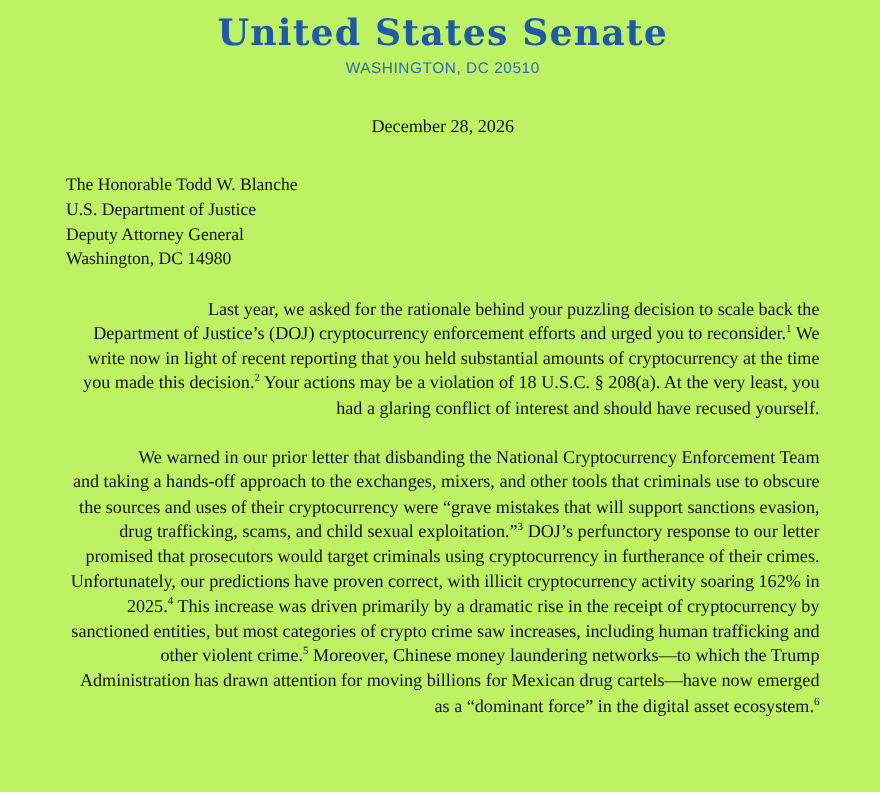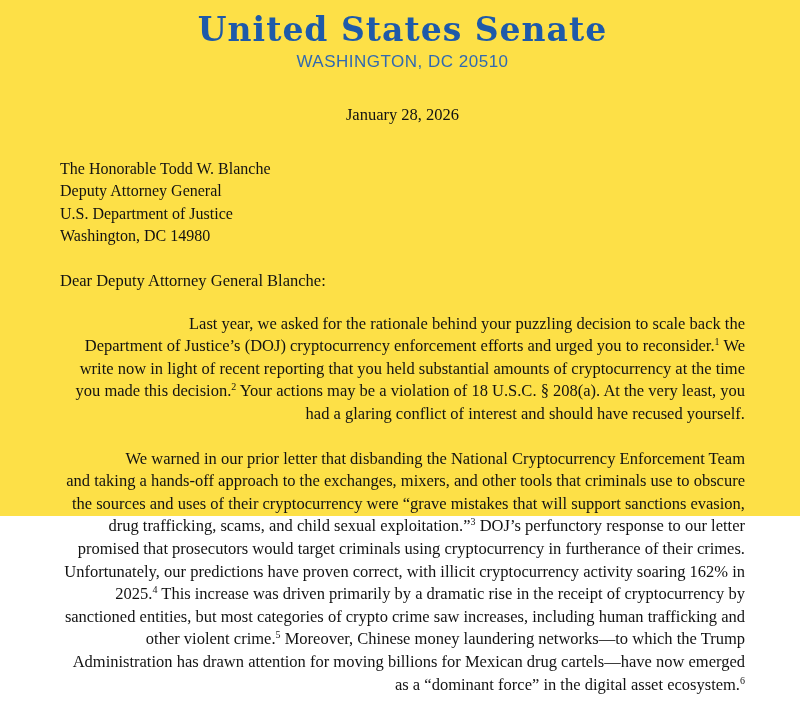--- a/index.html
+++ b/index.html
@@ -10,38 +10,38 @@
   body {
     width: 800px;
     height: 720px;
     overflow: hidden;
     font-family: "Liberation Serif", serif;
     color: #121212;
   }
   .page {
     box-sizing: border-box;
     width: 800px;
-    height: 516px;
+    height: 720px;
     padding: 10px 55px 0 60px;
-    background: #fde047;
+    background: #bef264;
   }
   .letterhead {
     text-align: center;
   }
   .letterhead-title {
     font-family: "DejaVu Serif", serif;
     font-weight: bold;
     font-size: 33px;
     line-height: 40px;
     color: var(--title-color, #1e5aa9);
     letter-spacing: 1px;
   }
   .letterhead-city {
     font-family: "Liberation Sans", sans-serif;
-    font-size: 17px;
+    font-size: 14px;
     line-height: 17px;
     letter-spacing: 0.5px;
     color: var(--city-color, #3069b1);
     margin-top: 3px;
   }
   .date-line {
     text-align: center;
     font-size: 16.5px;
     margin-top: 35px;
   }
@@ -71,29 +71,28 @@
 </head>
 <body style="color: rgb(18, 18, 18);">
 
 <div class="page">
 
   <div class="letterhead">
     <div class="letterhead-title">United States Senate</div>
     <div class="letterhead-city">WASHINGTON, DC 20510</div>
   </div>
 
-  <div class="date-line">January 28, 2026</div>
+  <div class="date-line">December 28, 2026</div>
 
   <div class="recipient" id="recipient">
       <div>The Honorable Todd W. Blanche</div>
+      <div>U.S. Department of Justice</div>
       <div>Deputy Attorney General</div>
-      <div>U.S. Department of Justice</div>
       <div>Washington, DC 14980</div>
     </div>
 
-  <div class="salutation">Dear Deputy Attorney General Blanche:</div>
 
   <div class="letter-paragraphs" id="letter-paragraphs">
       <p class="para"><span>Last year, we asked for the rationale behind your puzzling decision to scale back the Department of Justice’s (DOJ) cryptocurrency enforcement efforts and urged you to reconsider.</span><sup class="footnote-ref">1</sup><span> We write now in light of recent reporting that you held substantial amounts of cryptocurrency at the time you made this decision.</span><sup class="footnote-ref">2</sup><span> Your actions may be a violation of 18 U.S.C. § 208(a). At the very least, you had a glaring conflict of interest and should have recused yourself.</span></p>
       <p class="para"><span>We warned in our prior letter that disbanding the National Cryptocurrency Enforcement Team and taking a hands-off approach to the exchanges, mixers, and other tools that criminals use to obscure the sources and uses of their cryptocurrency were “grave mistakes that will support sanctions evasion, drug trafficking, scams, and child sexual exploitation.”</span><sup class="footnote-ref">3</sup><span> DOJ’s perfunctory response to our letter promised that prosecutors would target criminals using cryptocurrency in furtherance of their crimes. Unfortunately, our predictions have proven correct, with illicit cryptocurrency activity soaring 162% in 2025.</span><sup class="footnote-ref">4</sup><span> This increase was driven primarily by a dramatic rise in the receipt of cryptocurrency by sanctioned entities, but most categories of crypto crime saw increases, including human trafficking and other violent crime.</span><sup class="footnote-ref">5</sup><span> Moreover, Chinese money laundering networks—to which the Trump Administration has drawn attention for moving billions for Mexican drug cartels—have now emerged as a “dominant force” in the digital asset ecosystem.</span><sup class="footnote-ref">6</sup></p>
     </div>
 
 </div>
 
 </body></html>

